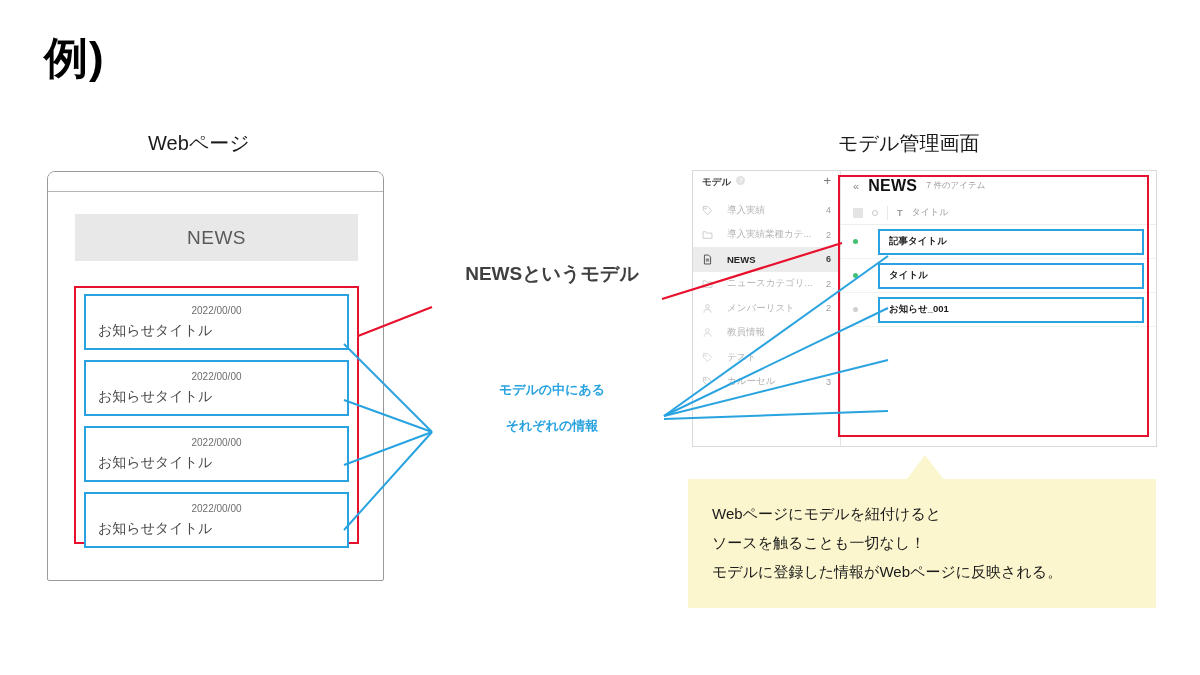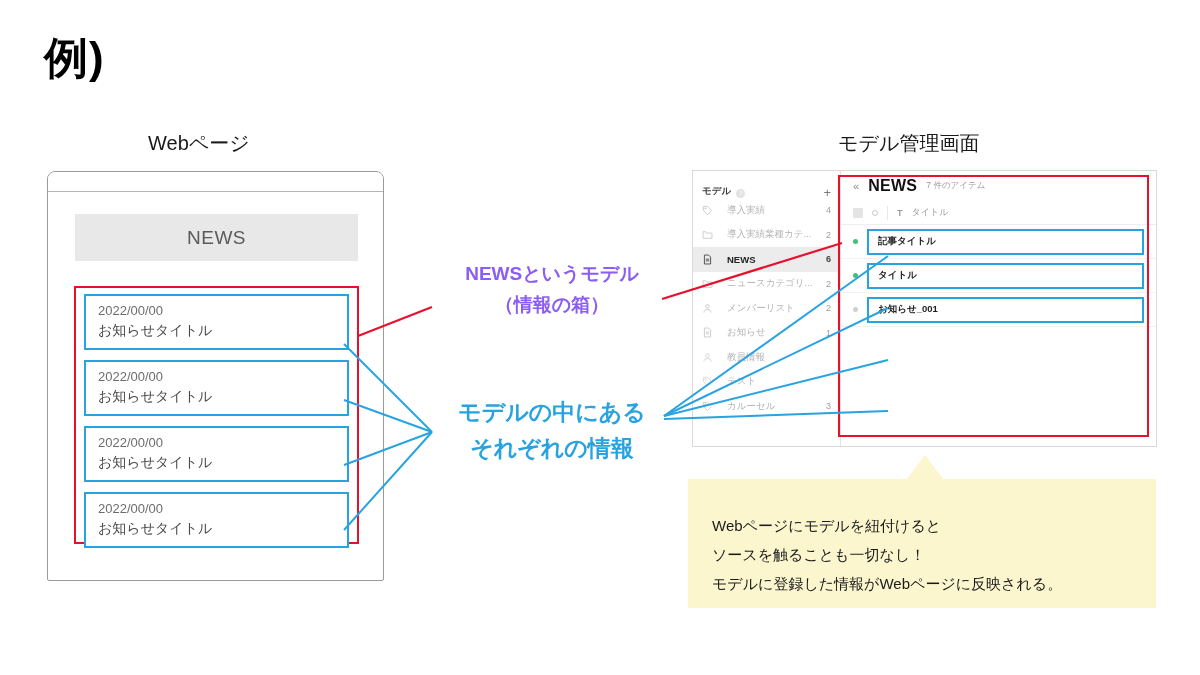--- a/index.html
+++ b/index.html
@@ -51,36 +51,36 @@
     position: absolute; left: 26px; top: 114px;
     width: 285px; height: 258px;
     border: 2px solid #e8112d;
   }
 
   .news-list { position: absolute; left: 36px; top: 122px; width: 265px; }
   .news-item {
     height: 56px; border: 2px solid #29a3e0; background:#fff;
     margin-bottom: 10px; padding: 7px 12px 0 12px;
   }
-  .news-date { font-size: 13px; color: #6d6d6d; line-height: 16px; }
+  .news-date { font-size: 10px; color: #6d6d6d; line-height: 16px; text-align: center; }
   .news-headline { font-size: 14px; color: #4a4a4a; line-height: 22px; }
 
   
   .admin {
     position: absolute; left: 692px; top: 170px;
     width: 465px; height: 277px;
     border: 1px solid #d9d9d9; background: #fff;
     display: flex; overflow: hidden;
   }
   .admin-sidebar {
     width: 148px; border-right: 1px solid #e3e3e3;
     background: #fff; padding-top: 5px; flex: none;
   }
   .side-head {
-    display: flex; align-items: flex-end;
+    display: flex; align-items: flex-start;
     height: 22px; padding: 0 9px; gap: 5px;
   }
   .side-head-title { font-size: 9.5px; font-weight: bold; color: #3c3c3c; }
   .help-icon {
     width: 9px; height: 9px; border-radius: 50%;
     background: #e2e2e2; color:#fff; font-size:7px;
     display:flex; align-items:center; justify-content:center;
   }
   .plus-icon { margin-left: auto; font-size: 13px; color: #7a7a7a; line-height: 10px; }
 
@@ -108,21 +108,21 @@
     padding: 0 12px; gap: 9px; border-bottom: 1px solid #eee;
   }
   .chk { width: 10px; height: 10px; background: #e4e4e4; border-radius: 1px; }
   .circ { width: 6px; height: 6px; border: 1px solid #c9c9c9; border-radius: 50%; }
   .col-div { width:1px; height:14px; background:#e8e8e8; }
   .t-icon { font-size: 9px; color: #9c9c9c; font-weight: bold; }
   .col-label { font-size: 9px; color: #9c9c9c; }
 
   .row {
     display: flex; align-items: center; height: 34px;
-    padding: 0 12px; gap: 9px; border-bottom: 1px solid #f2f2f2;
+    padding: 0 12px; gap: 20px; border-bottom: 1px solid #f2f2f2;
   }
   .dot { width: 5px; height: 5px; border-radius: 50%; flex: none; }
   .dot.on { background: #42c172; }
   .dot.off { background: #cfcfcf; }
   .row-box {
     flex: 1; height: 26px; border: 2px solid #29a3e0;
     display: flex; align-items: center; padding-left: 9px;
     font-size: 9.5px; font-weight: bold; color: #1d1d1d;
   }
 
@@ -130,32 +130,32 @@
   .red-group-right {
     position: absolute; left: 838px; top: 175px;
     width: 311px; height: 262px;
     border: 2px solid #e8112d; pointer-events: none;
   }
 
   
   .annot { position: absolute; text-align: center; font-weight: bold; white-space: nowrap; }
   #annot-red {
     left: 437px; top: 258px; width: 230px;
-    font-size: 19px; color: #8b5cf6; line-height: 31px;
+    font-size: 19px; color: #404040; line-height: 31px;
   }
   #annot-blue {
-    left: 442px; top: 394px; width: 220px;
-    font-size: 23px; color: #29a3e0; line-height: 36px;
+    left: 442px; top: 372px; width: 220px;
+    font-size: 13px; color: #29a3e0; line-height: 36px;
   }
 
   
   .callout {
     position: absolute; left: 688px; top: 479px;
     width: 468px; height: 129px;
-    background: #fcf6cf; padding: 32px 24px;
+    background: #fcf6cf; padding: 20px 24px;
   }
   .callout-line { font-size: 15px; color: #1a1a1a; line-height: 29px; }
   .callout-arrow {
     position: absolute; left: 906px; top: 455px;
     width: 0; height: 0;
     border-left: 19px solid transparent;
     border-right: 19px solid transparent;
     border-bottom: 25px solid #fcf6cf;
   }
 
@@ -245,28 +245,20 @@
 
       <div class="side-row">
         <svg class="ic" viewBox="0 0 16 16" fill="none" stroke="#c8c8c8" stroke-width="1.3">
             <circle cx="8" cy="5" r="2.6"></circle>
             <path d="M2.8 14c0-3 2.3-4.6 5.2-4.6s5.2 1.6 5.2 4.6"></path>
           </svg>
         <span class="srow-label">メンバーリスト</span>
         <span class="srow-count">2</span>
       </div>
 
-      <div class="side-row">
-        <svg class="ic" viewBox="0 0 16 16" fill="none" stroke="#c8c8c8" stroke-width="1.3">
-            <path d="M3.5 1.5h6l3 3v10h-9z"></path>
-            <path d="M5.5 7.5h5M5.5 10h5"></path>
-          </svg>
-        <span class="srow-label">お知らせ</span>
-        <span class="srow-count">1</span>
-      </div>
 
       <div class="side-row">
         <svg class="ic" viewBox="0 0 16 16" fill="none" stroke="#d2d2d2" stroke-width="1.3">
             <circle cx="8" cy="5" r="2.6"></circle>
             <path d="M2.8 14c0-3 2.3-4.6 5.2-4.6s5.2 1.6 5.2 4.6"></path>
           </svg>
         <span class="srow-label">教員情報</span>
         <span class="srow-count"></span>
       </div>
 
@@ -332,21 +324,20 @@
     <line x1="344" y1="530" x2="432" y2="432" stroke="#29a3e0" stroke-width="2"></line>
 
     <line x1="664" y1="416" x2="888" y2="256" stroke="#29a3e0" stroke-width="2"></line>
     <line x1="664" y1="416" x2="888" y2="308" stroke="#29a3e0" stroke-width="2"></line>
     <line x1="664" y1="416" x2="888" y2="360" stroke="#29a3e0" stroke-width="2"></line>
     <line x1="664" y1="419" x2="888" y2="411" stroke="#29a3e0" stroke-width="2"></line>
   </svg>
 
   <div class="annot" id="annot-red">
     <div>NEWSというモデル</div>
-    <div>（情報の箱）</div>
   </div>
 
   <div class="annot" id="annot-blue">
     <div>モデルの中にある</div>
     <div>それぞれの情報</div>
   </div>
 
   <div class="callout-arrow"></div>
   <div class="callout">
     <div class="callout-line">Webページにモデルを紐付けると</div>

